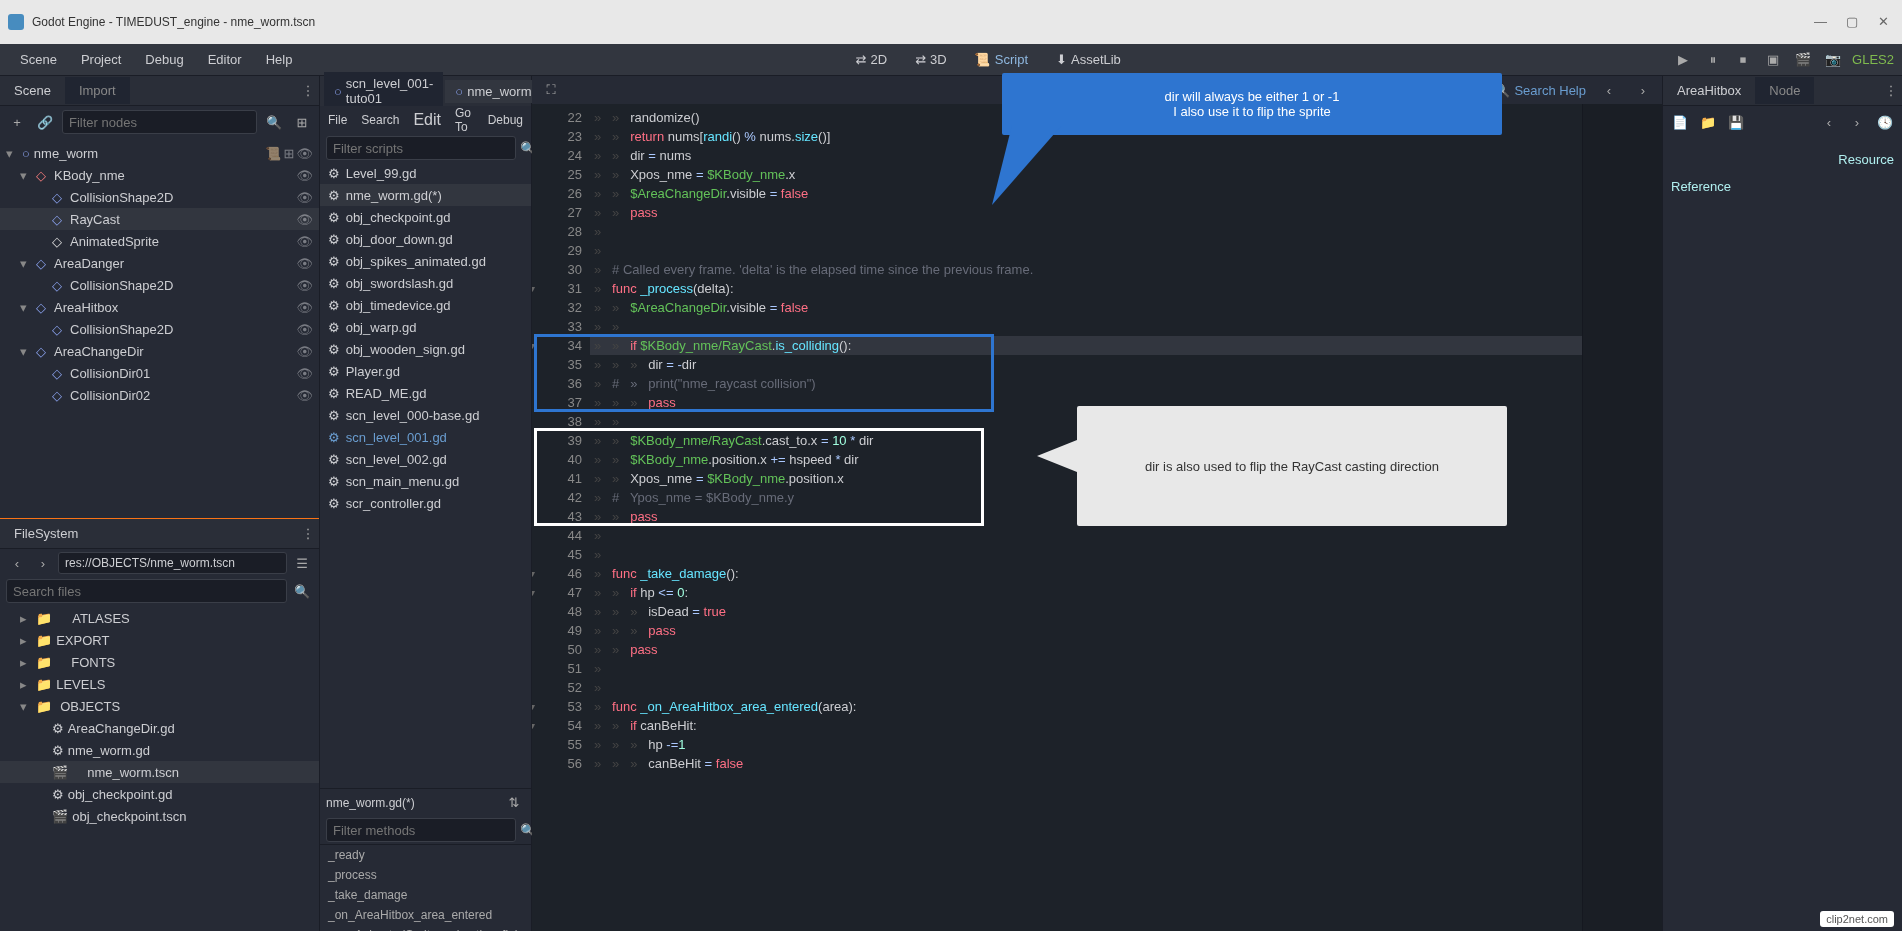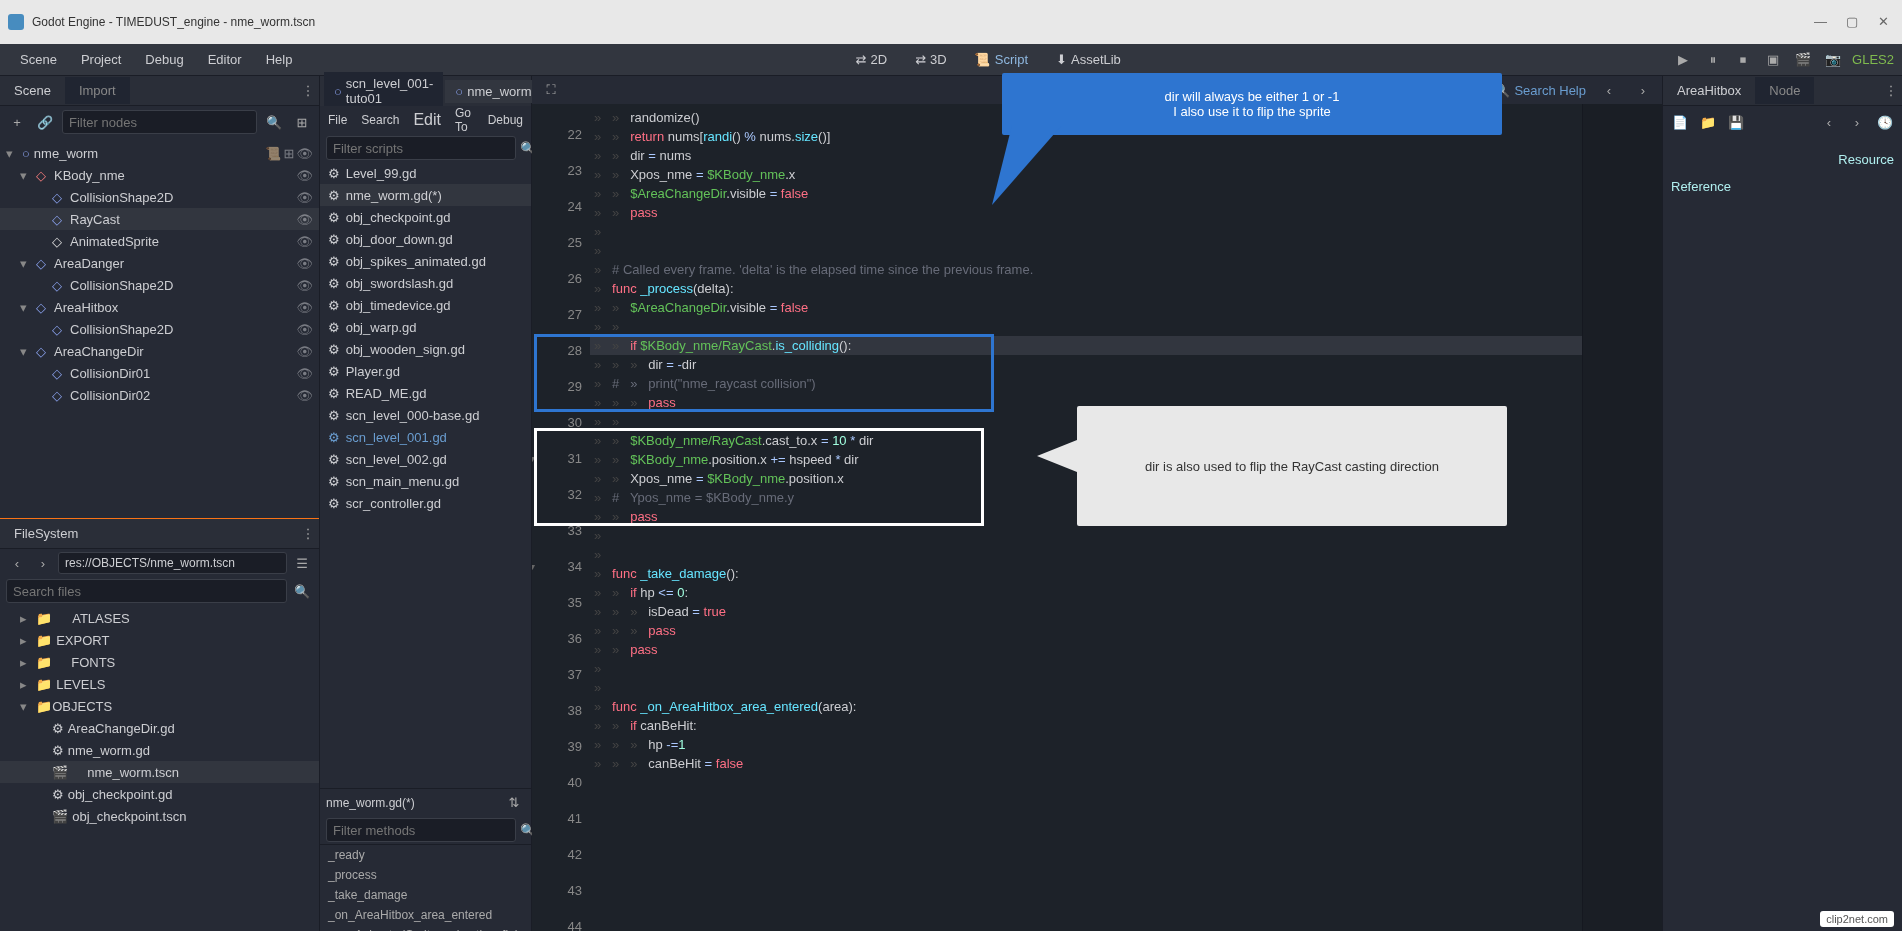--- a/index.html
+++ b/index.html
@@ -46,21 +46,21 @@
 .script-item.active { background: #32363f; }
 .script-item.blue { color: #6a9dd0; }
 .script-name-bar { height: 28px; display: flex; align-items: center; padding: 0 6px; gap: 4px; border-top: 1px solid #1a1d26; }
 .method-list { flex: 0 0 auto; border-top: 1px solid #1a1d26; max-height: 160px; overflow-y:auto; }
 .method-item { padding: 3px 8px; cursor: pointer; font-size: 12px; color: #aaa; }
 .editor { flex: 1; display: flex; flex-direction: column; background: #1d2229; position: relative; }
 .editor-topbar { height: 28px; display: flex; align-items: center; justify-content: flex-end; padding: 0 8px; gap: 12px; background: #262a35; font-size: 12px; color: #888; }
 .editor-topbar .link { color: #6a9dd0; cursor: pointer; }
 .code-area { flex: 1; display: flex; font-family: 'Consolas', monospace; font-size: 14px; position: relative; overflow: hidden; }
 .gutter { width: 58px; background: #1d2229; text-align: right; padding: 4px 8px 4px 0; color: #888; line-height: 19px; }
-.gutter-line { height: 19px; position: relative; margin-top: 17px; }
+.gutter-line { height: 19px; position: relative; }
 .gutter-line .fold { position: absolute; left: -2px; color: #666; font-size: 10px; }
 .code-lines { flex: 1; padding: 4px 0; line-height: 19px; white-space: pre; }
 .code-line { height: 19px; padding-left: 4px; }
 .code-line .ws { color: #444; }
 .kw { color: #ff7085; }
 .fn { color: #66e5ff; }
 .num { color: #a1ffe0; }
 .var { color: #63c259; }
 .com { color: #676b78; }
 .op { color: #abc9ff; }
@@ -265,21 +265,21 @@
             <span class="tree-label" style="margin-left:19px">FONTS</span>
           </div>
           <div class="tree-row indent-1">
             <span class="tree-toggle">▸</span>
             <span class="folder-ico">📁</span>
             <span class="tree-label" style="margin-left:4px">LEVELS</span>
           </div>
           <div class="tree-row indent-1">
             <span class="tree-toggle">▾</span>
             <span class="folder-ico">📁</span>
-            <span class="tree-label" style="margin-left:0">OBJECTS</span>
+            <span class="tree-label" style="margin-left:8px">OBJECTS</span>
           </div>
           <div class="tree-row indent-2">
             <span class="tree-toggle"></span>
             <span>⚙</span>
             <span class="tree-label" style="margin-left:4px">AreaChangeDir.gd</span>
           </div>
           <div class="tree-row indent-2">
             <span class="tree-toggle"></span>
             <span>⚙</span>
             <span class="tree-label" style="margin-left:4px">nme_worm.gd</span>

